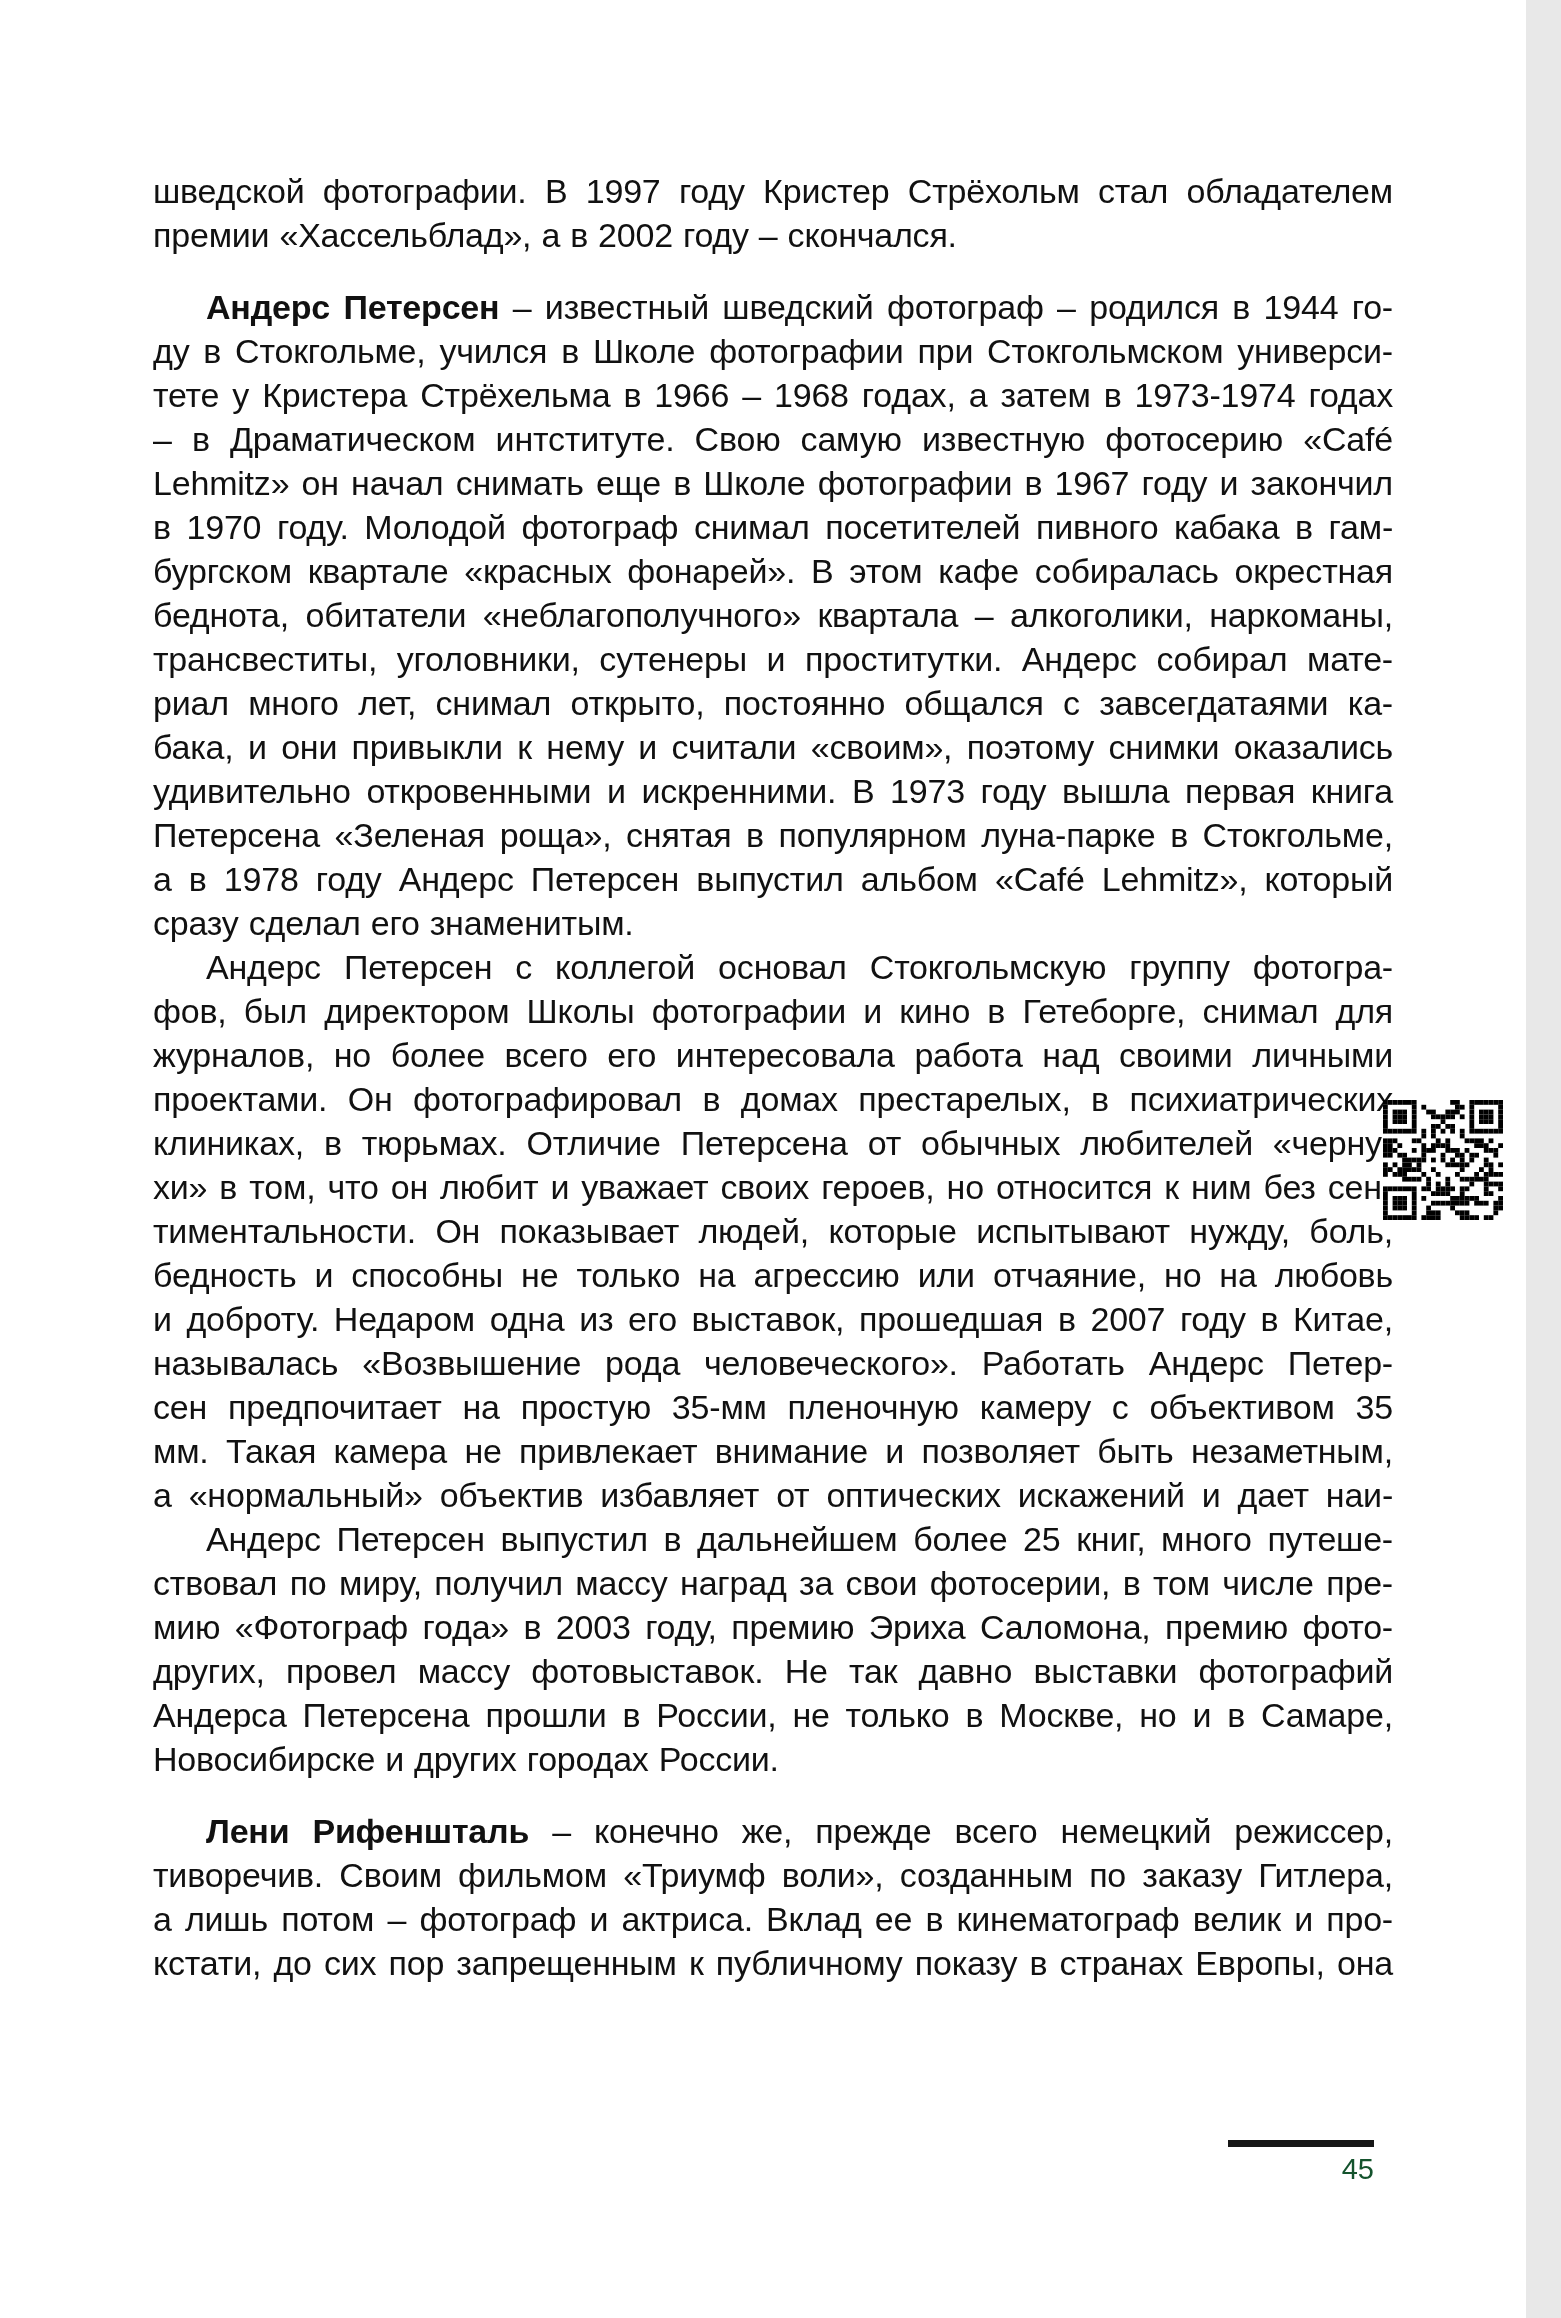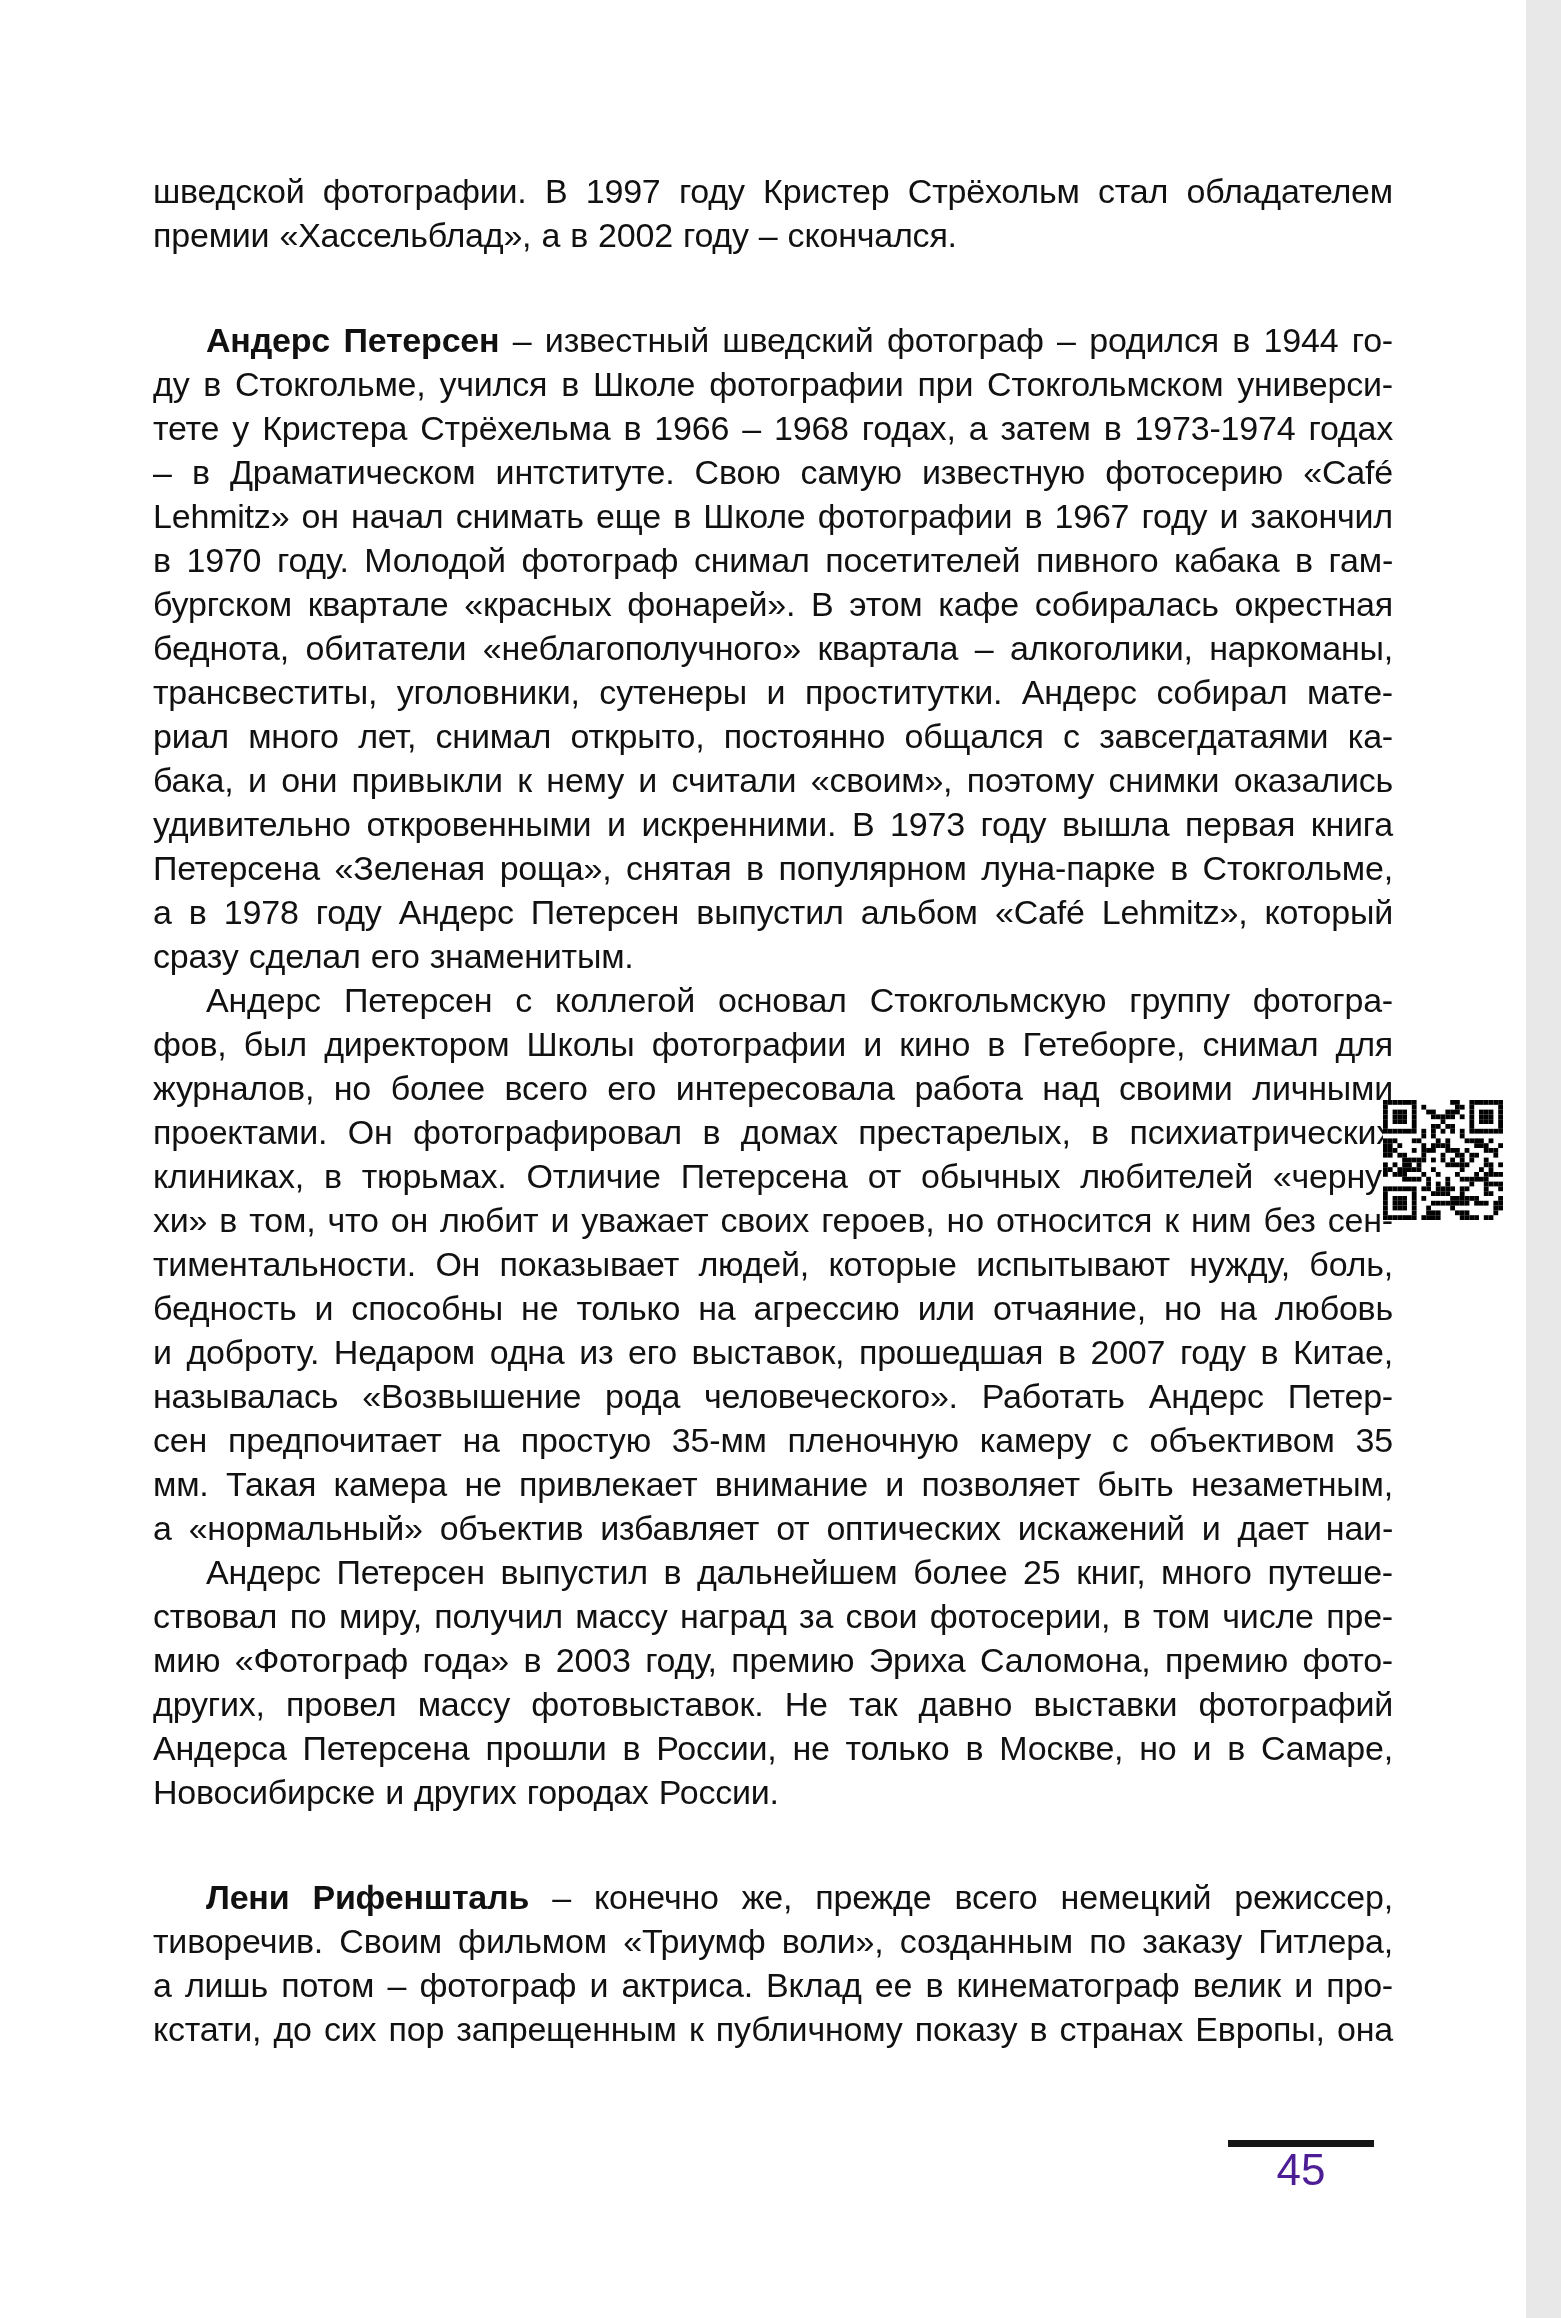--- a/index.html
+++ b/index.html
@@ -12,21 +12,21 @@
     color: #111111;
     overflow: hidden;
   }
   .text-block {
     position: absolute;
     left: 153px;
     top: 169px;
     width: 1240px;
   }
   .para { margin: 0; }
-  .para.gap { margin-top: 61px; }
+  .para.gap { margin-top: 28px; }
   .line {
     font-size: 34px;
     line-height: 44px;
     white-space: normal;
     text-align: justify;
     text-align-last: justify;
     letter-spacing: -0.2px;
     word-spacing: 0.8px;
   }
   .line.flush-left { text-align-last: left; }
@@ -45,24 +45,24 @@
     top: 2140px;
     width: 146px;
   }
   .footer-rule {
     width: 146px;
     height: 7.2px;
     background: #161616;
   }
   .pagenum {
     margin-top: 4px;
-    font-size: 44px;
+    font-size: 29px;
     line-height: 37px;
-    text-align: center;
-    color: #4c1d95;
+    text-align: right;
+    color: #14532d;
   }
 </style>
 </head>
 <body>
 
 <div class="page">
   <div class="text-block" id="text-block">
       <div class="para">
         <div class="line">шведской фотографии. В 1997 году Кристер Стрёхольм стал обладателем</div>
         <div class="line flush-left">премии «Хассельблад», а в 2002 году – скончался.</div>

